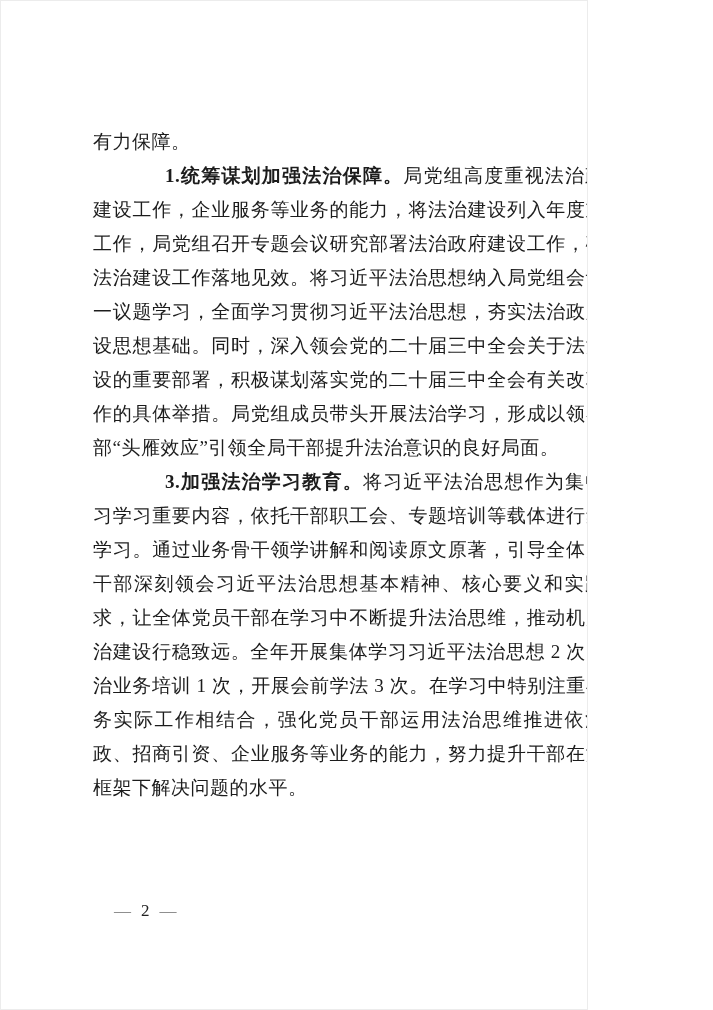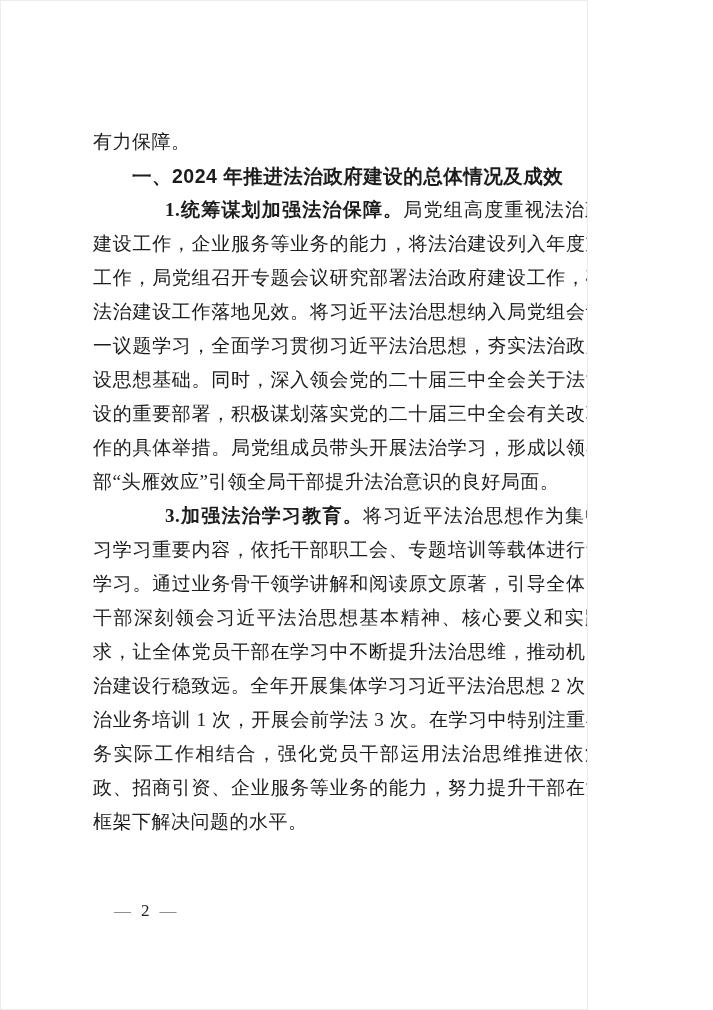--- a/index.html
+++ b/index.html
@@ -76,21 +76,20 @@
     margin: 0 10px;
   }
 </style>
 </head>
 <body>
 
 <div class="page">
   <div class="content">
     <p class="continuation">有力保障。</p>
 
-    <h1 class="h1">一、2024 年推进法治政府建设的总体情况及成效</h1>
 
 
     <p class="para"><span class="lead">1.统筹谋划加强法治保障。</span><span>局党组高度重视法治政府建设工作，企业服务等业务的能力，将法治建设列入年度重点工作，局党组召开专题会议研究部署法治政府建设工作，确保法治建设工作落地见效。将习近平法治思想纳入局党组会议第一议题学习，全面学习贯彻习近平法治思想，夯实法治政府建设思想基础。同时，深入领会党的二十届三中全会关于法治建设的重要部署，积极谋划落实党的二十届三中全会有关改革工作的具体举措。局党组成员带头开展法治学习，形成以领导干部“头雁效应”引领全局干部提升法治意识的良好局面。</span></p>
 
     <p class="para"><span class="lead">3.加强法治学习教育。</span><span>将习近平法治思想作为集中学习学习重要内容，依托干部职工会、专题培训等载体进行集中学习。通过业务骨干领学讲解和阅读原文原著，引导全体党员干部深刻领会习近平法治思想基本精神、核心要义和实践要求，让全体党员干部在学习中不断提升法治思维，推动机关法治建设行稳致远。全年开展集体学习习近平法治思想 2 次，法治业务培训 1 次，开展会前学法 3 次。在学习中特别注重与商务实际工作相结合，强化党员干部运用法治思维推进依法行政、招商引资、企业服务等业务的能力，努力提升干部在法治框架下解决问题的水平。</span></p>
 
   </div>
 
   <div class="footer">
     <span class="dash">—</span><span class="pagenum">2</span><span class="dash">—</span>

